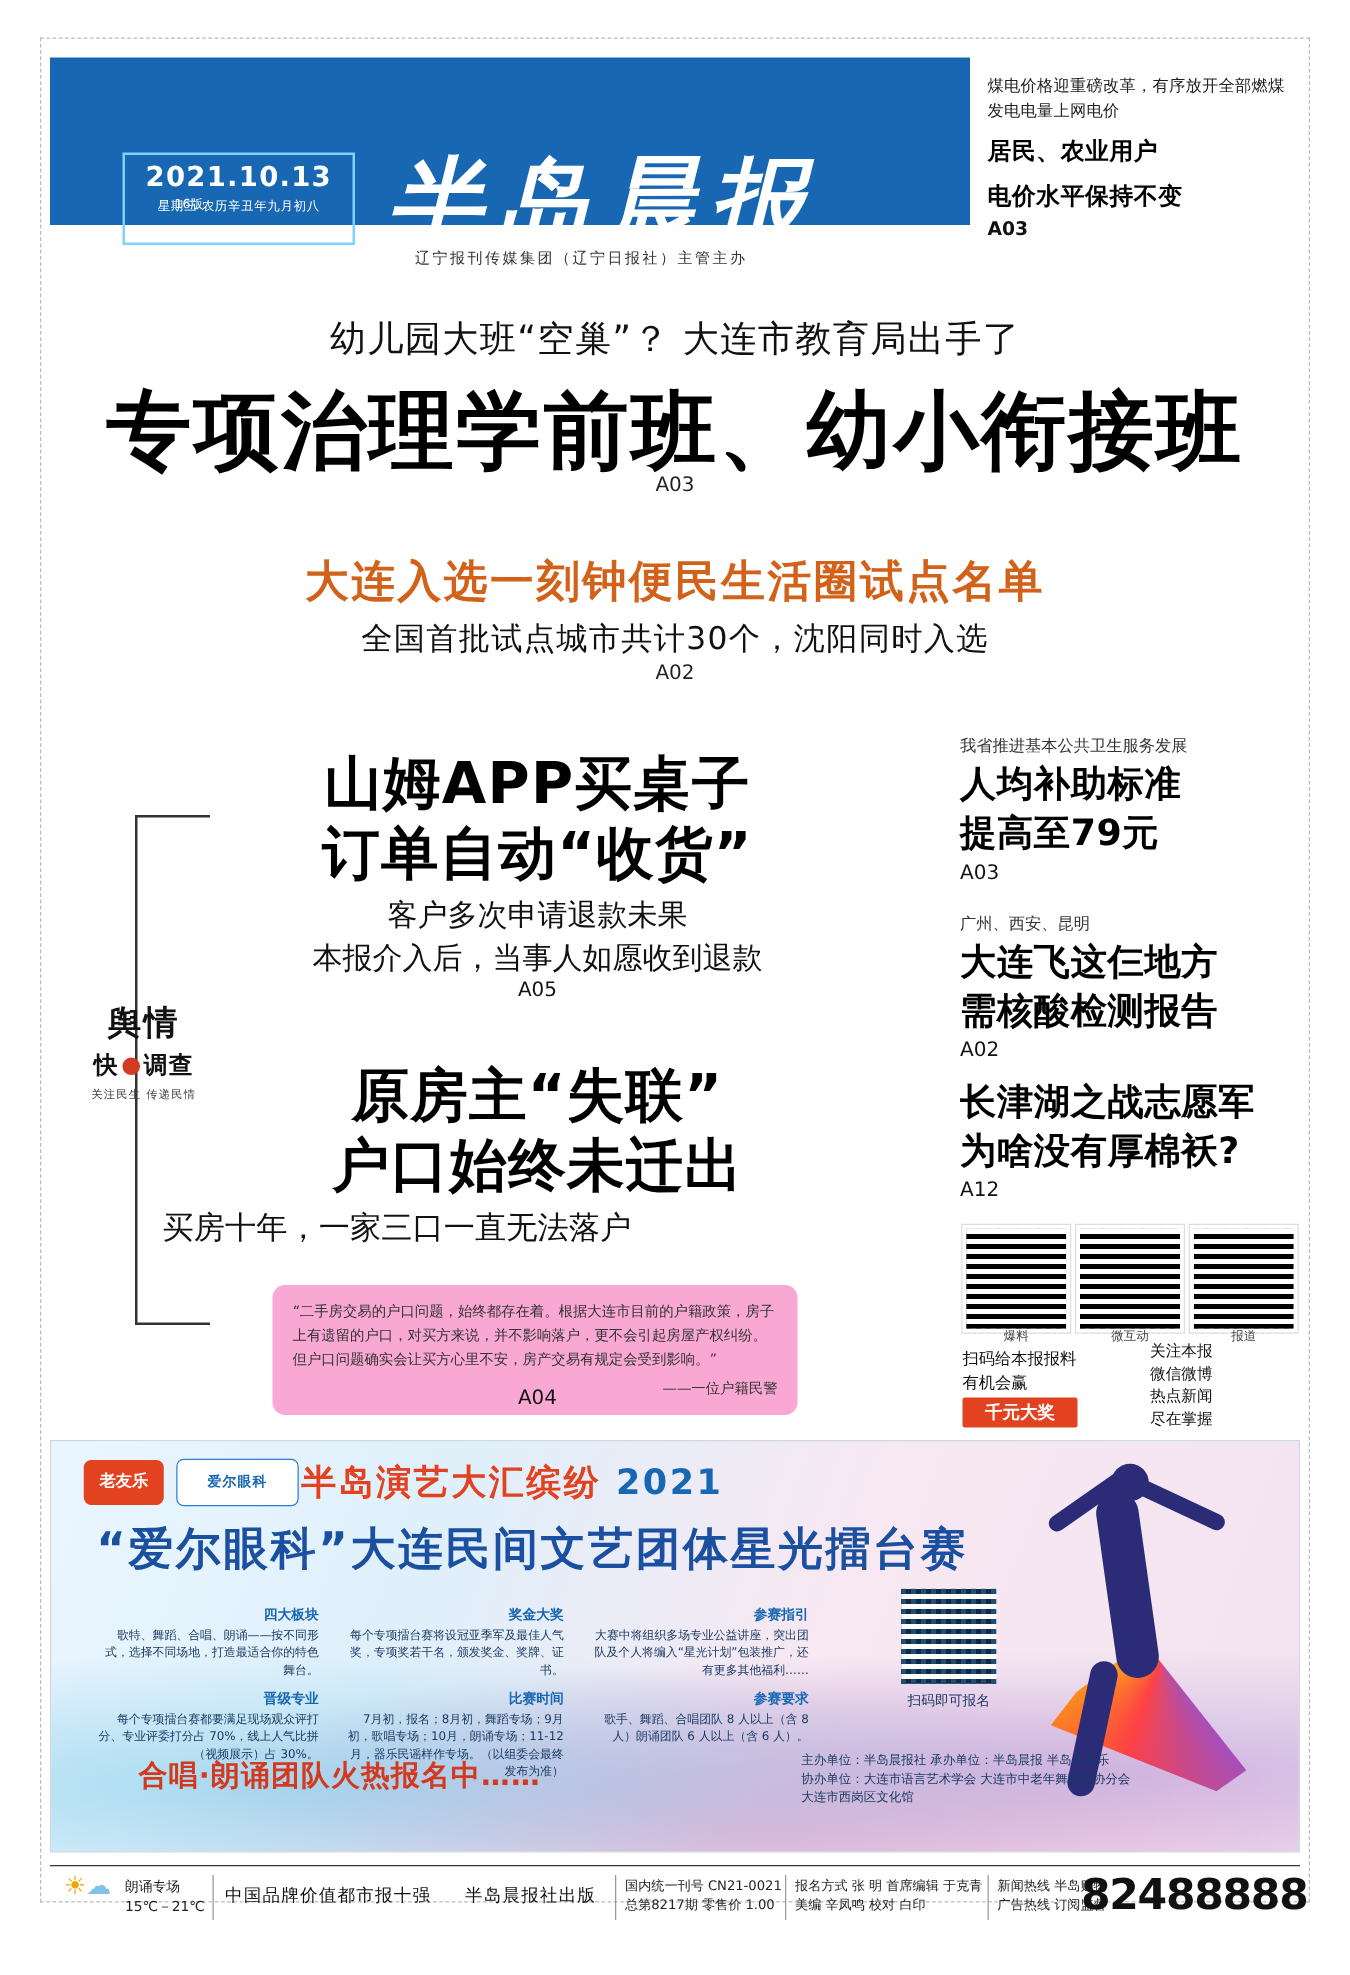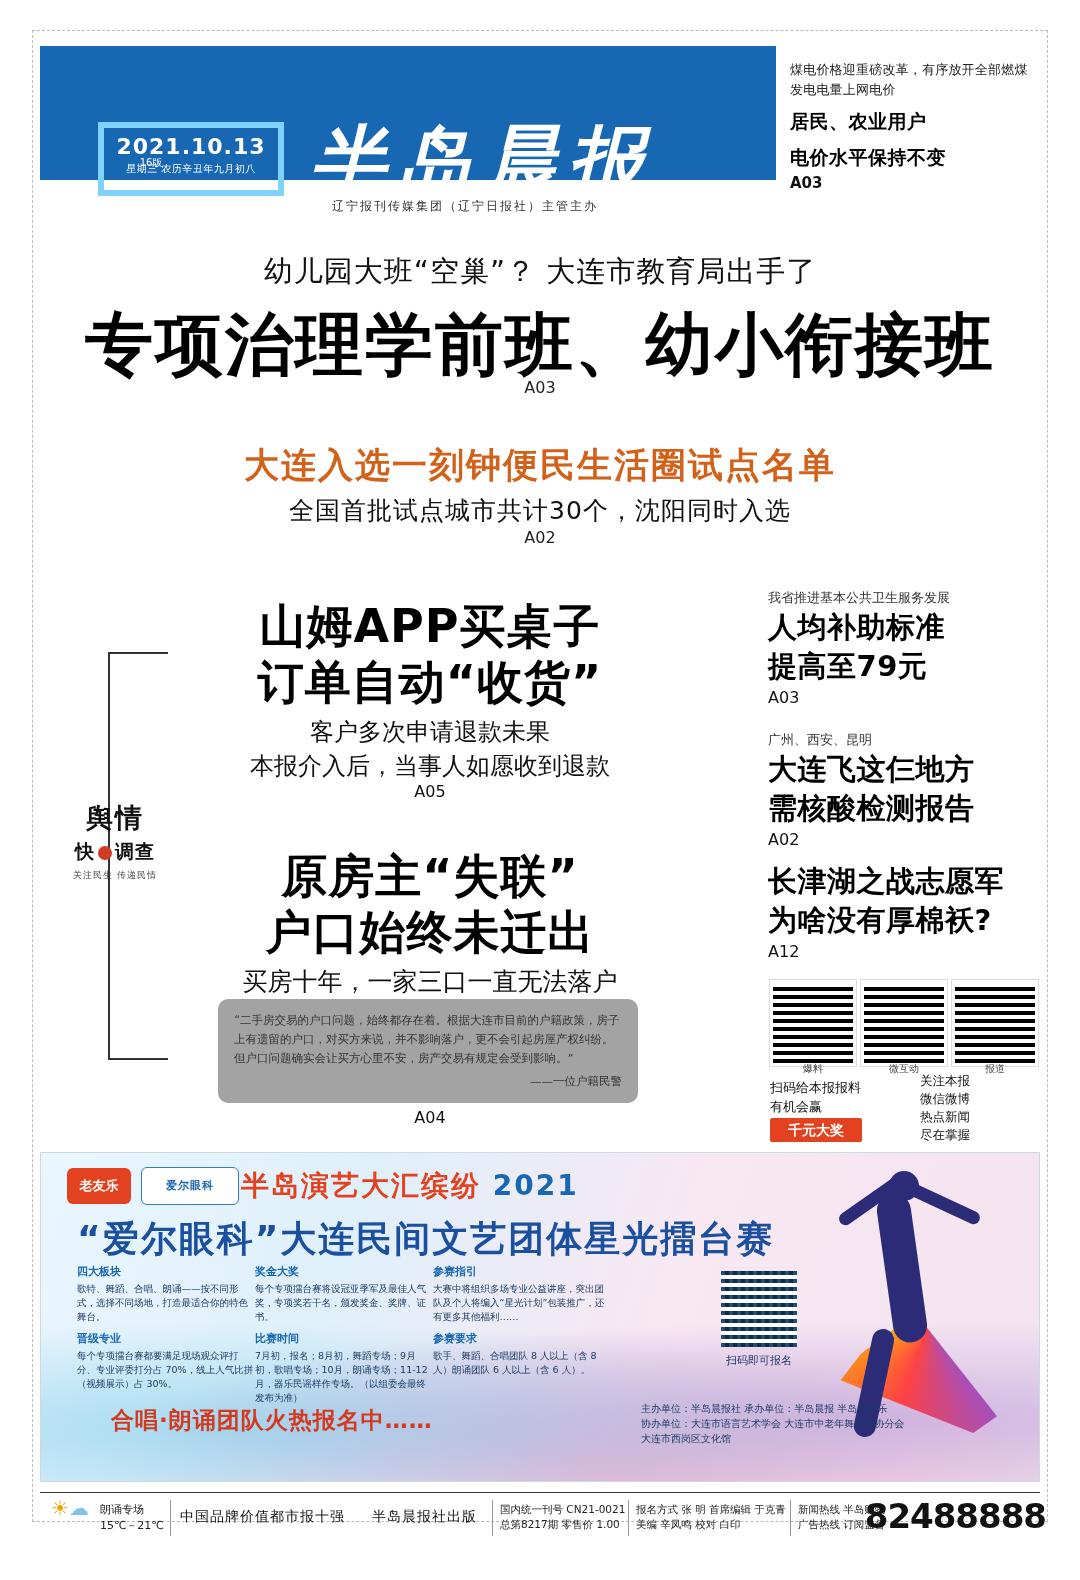--- a/index.html
+++ b/index.html
@@ -2,21 +2,21 @@
 <html lang="zh"><head>
 <meta charset="utf-8">
 <style>
   html,body{margin:0;padding:0;background:#ffffff;}
   body{width:1080px;height:1580px;font-family:"DejaVu Sans","Liberation Sans",sans-serif;color:#111;}
   .page{position:relative;width:1080px;height:1580px;background:#fff;overflow:hidden;}
   .frame{position:absolute;left:32px;top:30px;width:1016px;height:1492px;border:1px dashed #bbb;box-sizing:border-box;}
 
   
   .masthead{position:absolute;left:40px;top:46px;width:736px;height:134px;background:#1767b2;}
-  .datebox{position:absolute;left:58px;top:76px;width:186px;height:74px;border:6px solid #7dd3fc;box-sizing:border-box;color:#fff;text-align:center;}
+  .datebox{position:absolute;left:58px;top:76px;width:186px;height:74px;border:2px solid #7dd3fc;box-sizing:border-box;color:#fff;text-align:center;}
   .datebox .d1{font-size:22px;font-weight:bold;letter-spacing:1px;margin-top:6px;}
   .datebox .d2{font-size:10px;margin-top:3px;letter-spacing:.5px;}
   .logo-cn{position:absolute;left:270px;top:60px;width:450px;height:110px;color:#fff;font-family:"DejaVu Serif","Liberation Serif",serif;font-size:76px;font-weight:bold;letter-spacing:10px;font-style:italic;line-height:110px;white-space:nowrap;}
   .sub-publisher{position:absolute;left:245px;top:198px;width:440px;text-align:center;font-size:12px;color:#333;letter-spacing:2px;}
 
   
   .top-right{position:absolute;left:790px;top:60px;width:248px;}
   .top-right .small{font-size:13px;color:#222;line-height:20px;letter-spacing:.2px;}
   .top-right .bold{font-size:19px;font-weight:bold;color:#000;line-height:30px;margin-top:6px;letter-spacing:.5px;}
   .top-right .ref{font-size:15px;font-weight:bold;margin-top:2px;}
@@ -30,22 +30,22 @@
   .s2-title{position:absolute;left:40px;top:442px;width:1000px;text-align:center;font-size:35px;font-weight:bold;color:#d2621a;letter-spacing:2px;}
   .s2-sub{position:absolute;left:40px;top:494px;width:1000px;text-align:center;font-size:25px;color:#111;letter-spacing:1px;}
   .s2-ref{position:absolute;left:40px;top:528px;width:1000px;text-align:center;font-size:16px;color:#222;}
 
   
   .m1-title{position:absolute;left:150px;top:598px;width:560px;text-align:center;font-size:46px;font-weight:bold;line-height:56px;letter-spacing:1px;color:#000;}
   .m1-sub{position:absolute;left:150px;top:715px;width:560px;text-align:center;font-size:24px;line-height:34px;color:#111;}
   .m1-ref{position:absolute;left:150px;top:782px;width:560px;text-align:center;font-size:16px;}
 
   .m2-title{position:absolute;left:150px;top:848px;width:560px;text-align:center;font-size:46px;font-weight:bold;line-height:56px;letter-spacing:1px;color:#000;}
-  .m2-sub{position:absolute;left:130px;top:965px;width:600px;text-align:center;font-size:25px;color:#111;}
-  .quote{position:absolute;left:218px;top:999px;width:420px;padding:12px 16px;background:#a3a3a3;border-radius:10px;box-sizing:border-box;font-size:11.5px;line-height:19px;color:#333;font-family:"DejaVu Serif","Liberation Serif",serif;}
+  .m2-sub{position:absolute;left:130px;top:965px;width:600px;font-size:25px;color:#111;}
+  .quote{position:absolute;left:218px;top:1028px;width:420px;padding:12px 16px;background:#f9a8d4;border-radius:10px;box-sizing:border-box;font-size:11.5px;line-height:19px;color:#333;font-family:"DejaVu Serif","Liberation Serif",serif;}
   .quote .attrib{display:block;text-align:right;margin-top:4px;}
   .m2-ref{position:absolute;left:150px;top:1108px;width:560px;text-align:center;font-size:16px;}
 
   
   .bracket{position:absolute;left:108px;top:652px;width:60px;height:408px;border-left:2px solid #333;border-top:2px solid #333;border-bottom:2px solid #333;box-sizing:border-box;}
 
   
   .yuqing{position:absolute;left:60px;top:800px;width:110px;text-align:center;}
   .yuqing .yq1{font-size:27px;font-weight:bold;letter-spacing:2px;color:#111;font-family:"DejaVu Serif","Liberation Serif",serif;}
   .yuqing .yq2{font-size:19px;font-weight:bold;letter-spacing:1px;color:#111;margin-top:3px;}
@@ -86,21 +86,21 @@
   .ad-dancer .leg{position:absolute;left:70px;top:165px;width:22px;height:110px;background:#2b2b78;border-radius:12px;transform:rotate(12deg);}
   .ad-dancer .skirt{position:absolute;left:34px;top:150px;width:170px;height:120px;
      background:conic-gradient(from 200deg at 60% 10%, #ff3b3b,#ffb300,#35c75a,#1aa6e8,#8a4ddb,#ff3b3b);
      clip-path:polygon(52% 0%,100% 86%,86% 100%,8% 56%,20% 34%);opacity:.95;}
   .ad-badges{position:absolute;left:16px;top:14px;display:flex;gap:10px;align-items:center;padding-left:10px;}
   .badge-lyl{width:64px;height:36px;background:#e2421f;color:#fff;border-radius:6px;font-size:13px;font-weight:bold;text-align:center;line-height:36px;}
   .badge-eye{width:96px;height:36px;background:#fff;border:1px solid #2b7fd4;border-radius:6px;color:#1767b2;font-size:11px;font-weight:bold;text-align:center;line-height:36px;letter-spacing:1px;}
   .ad-t1{position:absolute;left:200px;top:14px;font-size:28px;font-weight:bold;color:#e2421f;letter-spacing:2px;white-space:nowrap;}
   .ad-t1 .yr{color:#1767b2;}
   .ad-t2{position:absolute;left:36px;top:62px;font-size:36px;font-weight:bold;color:#1b4fa0;letter-spacing:2px;white-space:nowrap;}
-  .ad-cols{position:absolute;left:36px;top:112px;width:580px;display:flex;}
+  .ad-cols{position:absolute;left:36px;top:132px;width:580px;display:flex;gap:18px;text-align:right;}
   .ad-col{width:178px;font-size:9.5px;line-height:14px;color:#1b3a63;}
   .ad-col h4{margin:0 0 3px 0;font-size:11px;color:#1767b2;}
   .ad-col p{margin:0 0 8px 0;}
   .ad-qr{position:absolute;left:680px;top:118px;width:76px;height:76px;
      background:repeating-linear-gradient(0deg,#102a43 0 4px,#fff 4px 8px),repeating-linear-gradient(90deg,#102a43 0 4px,rgba(255,255,255,0) 4px 8px);background-blend-mode:screen;}
   .ad-qr-cap{position:absolute;left:666px;top:200px;width:104px;text-align:center;font-size:11px;color:#1b3a63;}
   .ad-bottom1{position:absolute;left:70px;top:252px;font-size:23px;font-weight:bold;color:#d2391f;letter-spacing:1px;}
   .ad-bottom2{position:absolute;left:70px;top:286px;font-size:15px;color:#1b3a63;}
   .ad-org{position:absolute;left:600px;top:248px;width:360px;font-size:10px;line-height:15px;color:#1b3a63;}
 

